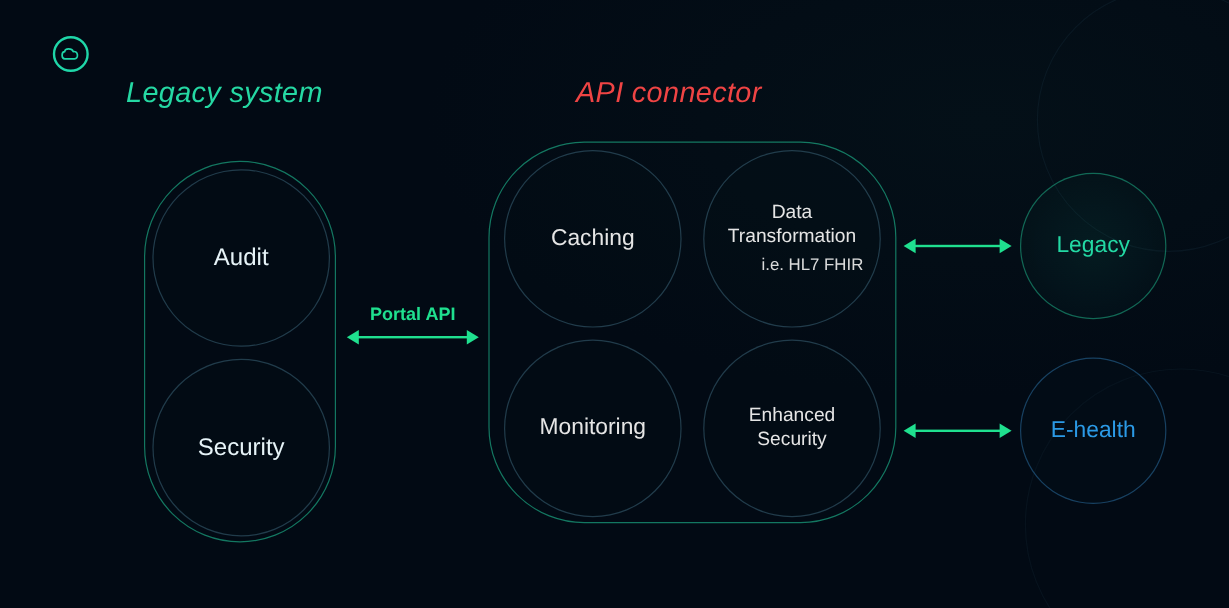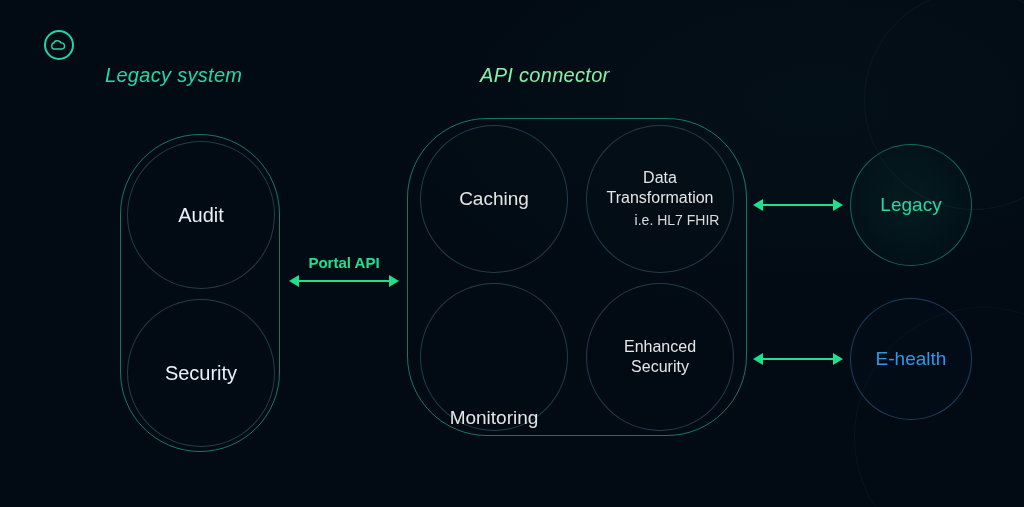--- a/index.html
+++ b/index.html
@@ -38,26 +38,26 @@
     width: 30px; height: 30px;
     border: 2px solid #1fd6a8;
     border-radius: 50%;
     display:flex; align-items:center; justify-content:center;
   }
   .logo svg { display:block; }
 
   .title {
     position: absolute;
     font-style: italic;
-    font-size: 20px;
+    font-size: 24px;
     letter-spacing: 0.3px;
     text-align: right;
   }
   .title-legacy { left: 105px; top: 64px; color: #25d8a3; }
-  .title-api    { left: 480px; top: 64px; color: #86efac; }
+  .title-api    { left: 480px; top: 64px; color: #ef4444; }
 
   
   .legacy-group {
     position: absolute;
     left: 120px; top: 134px;
     width: 160px; height: 318px;
     border: 1px solid rgba(35,210,160,0.55);
     border-radius: 80px;
   }
   .legacy-group .circ {
@@ -91,21 +91,21 @@
     display:flex; flex-direction:column; align-items:center; justify-content:center;
     text-align:center;
     color: #e5e5e5;
     background: rgba(4,16,24,0.3);
     line-height: 1.25;
     font-size: 19px;
     padding: 0 8px;
   }
   .api-group .a1 { left: 12px;  top: 6px; }
   .api-group .a2 { left: 178px; top: 6px; font-size: 16px; }
-  .api-group .a3 { left: 12px;  top: 164px; justify-content: flex-end; }
+  .api-group .a3 { left: 12px;  top: 164px; }
   .api-group .a4 { left: 178px; top: 164px; font-size: 16px; }
 
   .a2 .sub { font-size: 14px; margin-top: 4px; opacity: 0.95; padding-left: 34px; }
 
   
   .target {
     position: absolute;
     width: 122px; height: 122px;
     border: 1px solid rgba(60,110,130,0.5);
     border-radius: 50%;

